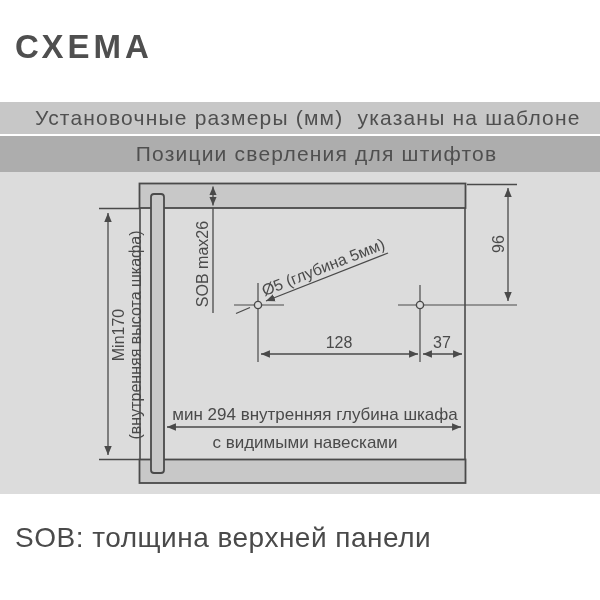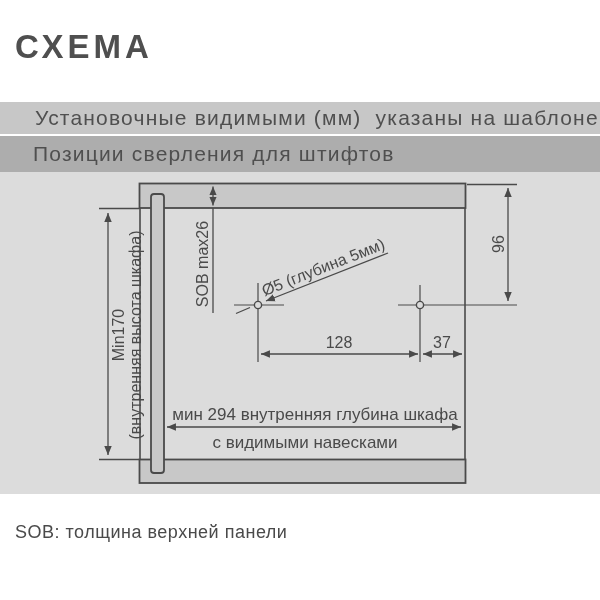--- a/index.html
+++ b/index.html
@@ -16,44 +16,44 @@
   .bar{
     position:absolute;left:0;width:600px;box-sizing:border-box;
     color:#4f4f4f;white-space:pre;
   }
   #bar1{
     top:102px;height:32px;line-height:32px;background:#c7c7c7;
     padding-left:35px;font-size:21px;letter-spacing:1.2px;
   }
   #bar2{
     top:136px;height:36px;line-height:36px;background:#adadad;
-    padding-left:33px;font-size:21px;letter-spacing:1.2px;
+    padding-left:33px;font-size:21px;letter-spacing:1.2px;text-align:center;
   }
   #diagram{
     position:absolute;left:0;top:172px;width:600px;height:322px;
     background:#dcdcdc;
   }
   #diagram svg{display:block;}
   #footer{
     position:absolute;left:15px;top:522px;
-    font-size:18px;letter-spacing:0.5px;color:#4a4a4a;
+    font-size:28px;letter-spacing:0.5px;color:#4a4a4a;
   }
   svg text{
     font-family:"Liberation Sans", sans-serif;
     fill:#4a4a4a;
   }
   .dimtxt{font-size:16px;}
   .dimtxt-lg{font-size:17px;}
 </style>
 </head>
 <body>
 
 <div id="title">СХЕМА</div>
 
-<div id="bar1" class="bar">Установочные видимыми (мм)  указаны на шаблоне</div>
+<div id="bar1" class="bar">Установочные размеры (мм)  указаны на шаблоне</div>
 <div id="bar2" class="bar">Позиции сверления для штифтов</div>
 
 <div id="diagram">
 <svg width="600" height="322" viewBox="0 172 600 322">
   <defs>
     <marker id="ah" viewBox="0 0 10 10" refX="8.6" refY="5" markerWidth="8" markerHeight="8" orient="auto-start-reverse" markerUnits="strokeWidth">
       <path d="M0,1.4 L8.6,5 L0,8.6 z" fill="#4a4a4a"></path>
     </marker>
   </defs>
 

